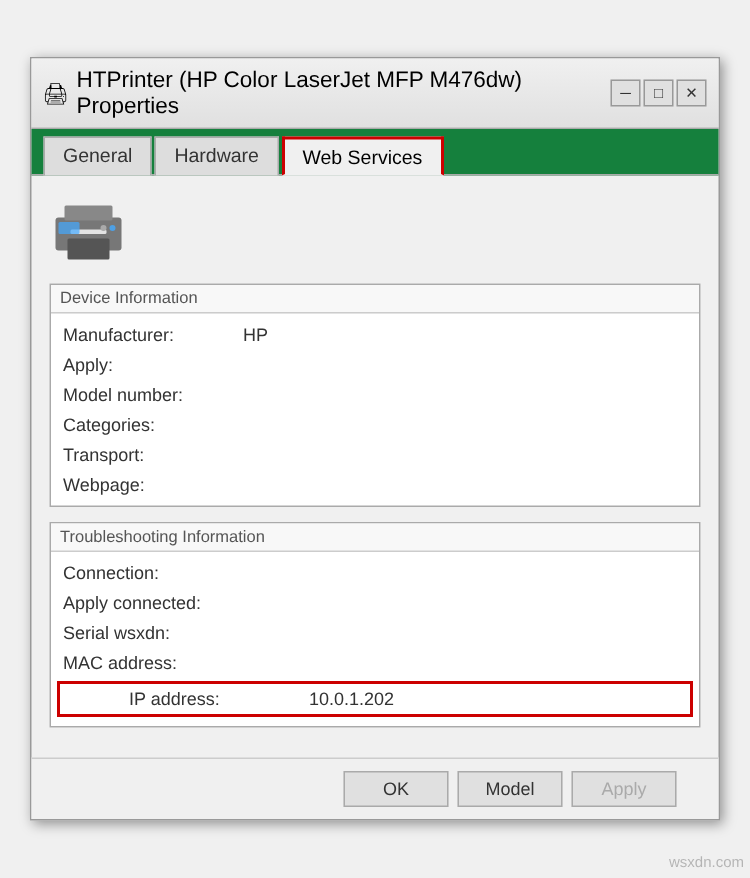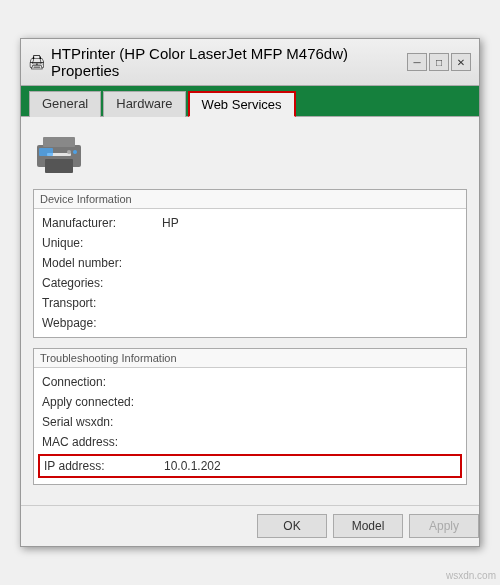--- a/index.html
+++ b/index.html
@@ -169,34 +169,35 @@
       border: 2px solid #cc0000;
       margin: 2px -4px;
       background: #fff;
     }
 
     .ip-label {
       width: 120px;
       color: #333;
       flex-shrink: 0;
       font-size: 12px;
+      margin-left: 42px;
     }
 
     .ip-value {
       color: #333;
       font-size: 12px;
       font-weight: 500;
     }
 
     
     .footer {
       display: flex;
       justify-content: flex-end;
       gap: 6px;
-      padding: 8px 0;
+      padding: 8px 28px;
       border-top: 1px solid #ccc;
       background: #f0f0f0;
     }
 
     .btn {
       min-width: 70px;
       padding: 4px 12px;
       border: 1px solid #aaa;
       background: #e0e0e0;
       cursor: pointer;
@@ -269,21 +270,21 @@
 
     <div class="section-box">
       <div class="section-title">Device Information</div>
       <div class="section-content">
 
         <div class="info-row">
           <span class="info-label">Manufacturer:</span>
           <span class="info-value">HP</span>
         </div>
         <div class="info-row">
-          <span class="info-label">Unique:</span>
+          <span class="info-label">Apply:</span>
           <span class="info-value"></span>
         </div>
         <div class="info-row">
           <span class="info-label">Model number:</span>
           <span class="info-value"></span>
         </div>
         <div class="info-row">
           <span class="info-label">Categories:</span>
           <span class="info-value"></span>
         </div>

